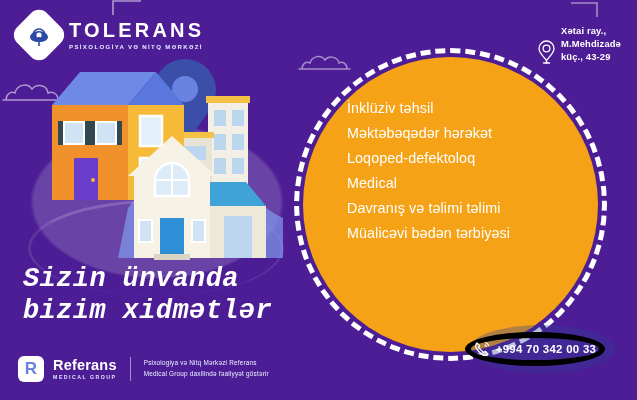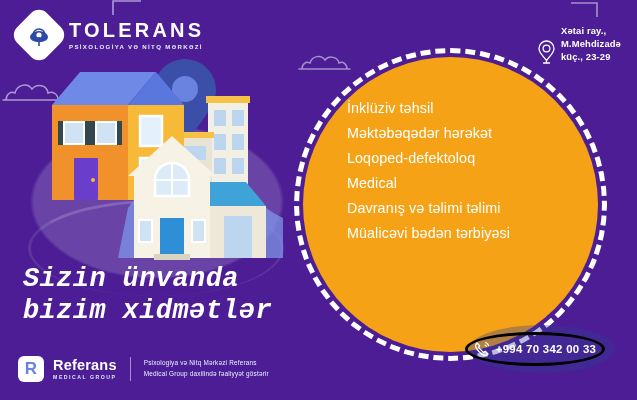--- a/index.html
+++ b/index.html
@@ -127,21 +127,21 @@
 
   
   .phone-shadow {
     position: absolute; right: 22px; bottom: 27px;
     width: 146px; height: 48px; border-radius: 50%;
     background: rgba(45,62,150,.34); z-index: 4;
   }
   .phone-pill {
     position: absolute; right: 32px; bottom: 34px;
     width: 140px; height: 34px;
-    border: 3px solid #000000; border-radius: 50%;
+    border: 6px solid #000000; border-radius: 50%;
     display: flex; align-items: center; justify-content: center; gap: 6px;
     z-index: 6;
   }
   .phone-number {
     color: #ffffff; font-size: 11.4px; font-weight: 700; letter-spacing: .3px;
   }
 </style>
 </head>
 <body>
 
@@ -260,21 +260,21 @@
 
   <div class="address">
     <svg width="17" height="24" viewBox="0 0 17 24">
       <path d="M8.5 1 C12.6 1 16 4.4 16 8.5 C16 13 10.5 17.5 8.5 20.5 C6.5 17.5 1 13 1 8.5 C1 4.4 4.4 1 8.5 1 Z" fill="none" stroke="#ffffff" stroke-width="1.3"></path>
       <circle cx="8.5" cy="8.5" r="3.4" fill="none" stroke="#ffffff" stroke-width="1.3"></circle>
       <path d="M8.5 20 V23 M5.5 23 H11.5" stroke="#ffffff" stroke-width="1.3" stroke-linecap="round"></path>
     </svg>
     <div class="address-text">
       <div>Xətai ray.,</div>
       <div>M.Mehdizadə</div>
-      <div>küç., 23-29</div>
+      <div>küç., 43-29</div>
     </div>
   </div>
 
   <div class="services">
     <div class="service-item">İnklüziv təhsil</div>
     <div class="service-item">Məktəbəqədər hərəkət</div>
     <div class="service-item">Loqoped-defektoloq</div>
     <div class="service-item">Medical</div>
     <div class="service-item">Davranış və təlimi təlimi</div>
     <div class="service-item">Müalicəvi bədən tərbiyəsi</div>

